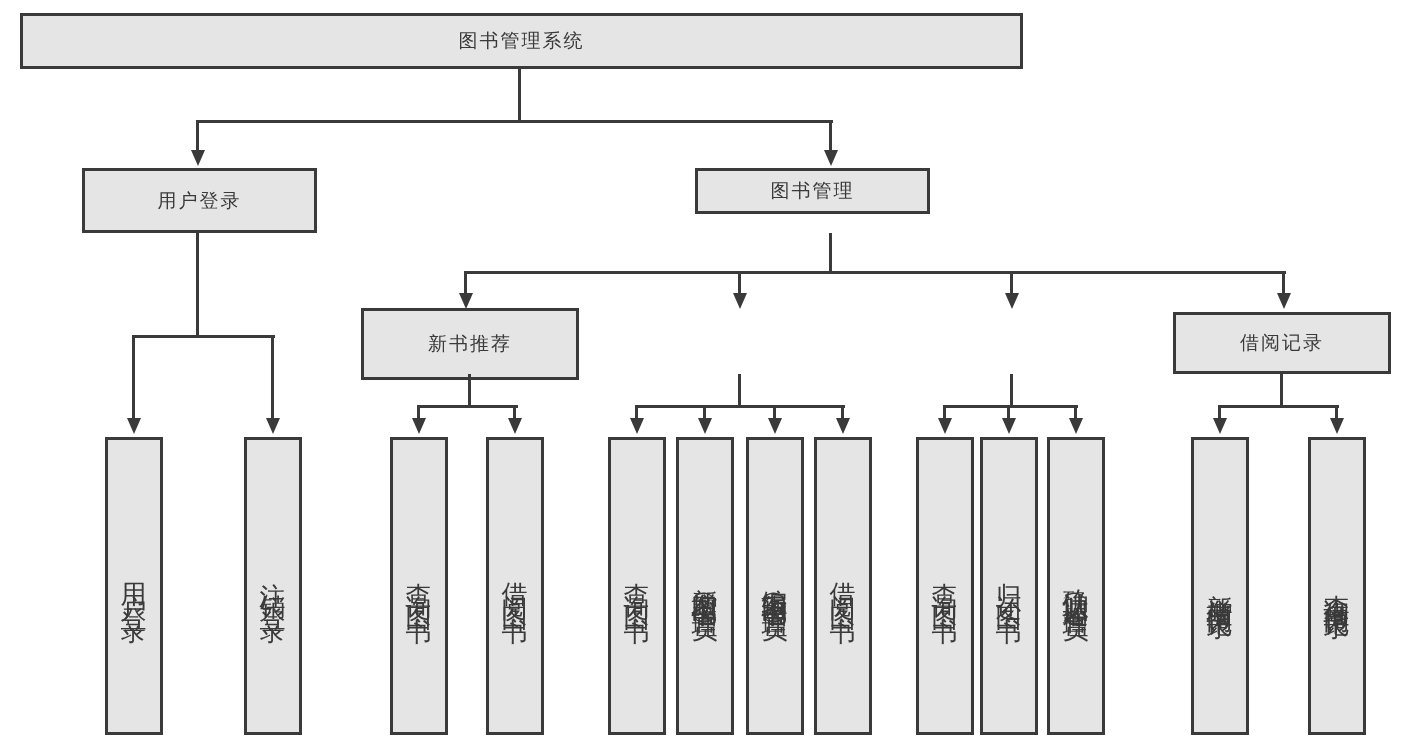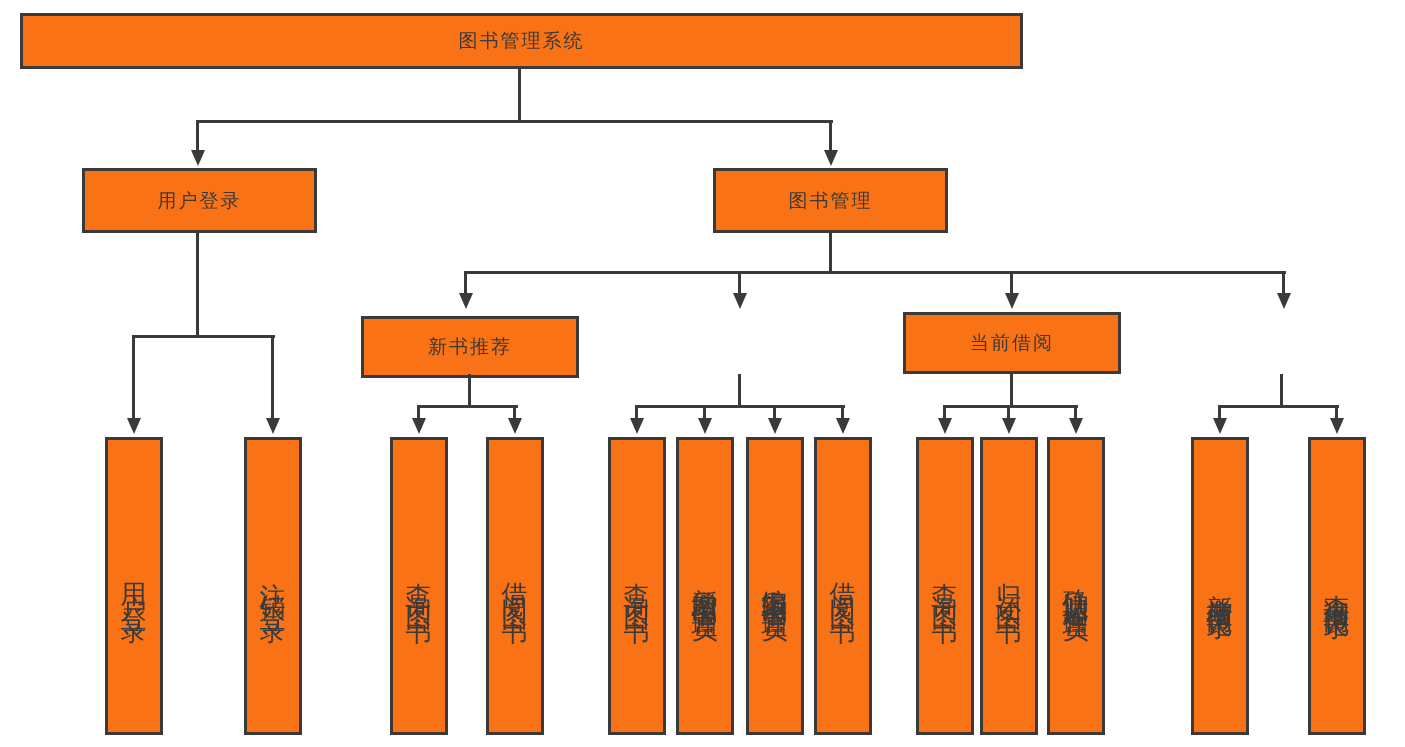--- a/index.html
+++ b/index.html
@@ -1,21 +1,21 @@
 <!DOCTYPE html>
 <html><head>
 <meta charset="utf-8">
 <style>
   html,body{margin:0;padding:0;background:#fff;}
   .canvas{
     position:relative;width:1405px;height:747px;background:#fff;overflow:hidden;
     font-family:"DejaVu Sans","Liberation Sans",sans-serif;color:#3a3a3a;
   }
   .box{
-    position:absolute;box-sizing:border-box;border:3px solid #3a3a3a;background:#f97316;
+    position:absolute;box-sizing:border-box;border:3px solid #3a3a3a;background:#e5e5e5;
     display:flex;align-items:center;justify-content:center;
   }
   .hlabel{font-size:19px;letter-spacing:2px;color:#3a3a3a;white-space:nowrap;}
   .vlabel{
     writing-mode:vertical-rl;text-orientation:mixed;
     font-size:26px;color:#3a3a3a;line-height:1;white-space:nowrap;
   }
   .ls-wide{letter-spacing:12px;}
   .ls-tight{letter-spacing:4px;}
   .vl{position:absolute;display:block;width:3px;background:#3a3a3a;}
@@ -42,21 +42,21 @@
   <i class="vl" style="left:518px;top:69px;height:51px"></i>
   <i class="hl" style="left:197px;top:120px;width:636px"></i>
   <i class="vl" style="left:196px;top:120px;height:31px"></i>
   <i class="ah" style="left:191px;top:150px"></i>
   <i class="vl" style="left:829px;top:120px;height:31px"></i>
   <i class="ah" style="left:824px;top:150px"></i>
 
   <div class="box" style="left:82px;top:168px;width:235px;height:65px">
     <span class="hlabel">用户登录</span>
   </div>
-  <div class="box" style="left:713px;top:168px;width:235px;height:65px">
+  <div class="box" style="left:695px;top:168px;width:235px;height:46px">
     <span class="hlabel">图书管理</span>
   </div>
 
   <i class="vl" style="left:196px;top:233px;height:102px"></i>
   <i class="hl" style="left:132px;top:335px;width:143px"></i>
   <i class="vl" style="left:132px;top:335px;height:84px"></i>
   <i class="ah" style="left:127px;top:418px"></i>
   <i class="vl" style="left:271px;top:335px;height:84px"></i>
   <i class="ah" style="left:266px;top:418px"></i>
 
@@ -64,25 +64,25 @@
   <i class="hl" style="left:465px;top:271px;width:821px"></i>
   <i class="vl" style="left:464px;top:271px;height:23px"></i>
   <i class="ah" style="left:459px;top:293px"></i>
   <i class="vl" style="left:738px;top:271px;height:23px"></i>
   <i class="ah" style="left:733px;top:293px"></i>
   <i class="vl" style="left:1010px;top:271px;height:23px"></i>
   <i class="ah" style="left:1005px;top:293px"></i>
   <i class="vl" style="left:1282px;top:271px;height:23px"></i>
   <i class="ah" style="left:1277px;top:293px"></i>
 
-  <div class="box" style="left:361px;top:316px;width:218px;height:62px">
+  <div class="box" style="left:361px;top:308px;width:218px;height:72px">
     <span class="hlabel">新书推荐</span>
   </div>
-  <div class="box" style="left:903px;top:312px;width:218px;height:62px">
-    <span class="hlabel">当前借阅</span>
+  <div class="box" style="left:1173px;top:312px;width:218px;height:62px">
+    <span class="hlabel">借阅记录</span>
   </div>
 
   <i class="vl" style="left:468px;top:374px;height:31px"></i>
   <i class="vl" style="left:738px;top:374px;height:31px"></i>
   <i class="vl" style="left:1010px;top:374px;height:31px"></i>
   <i class="vl" style="left:1280px;top:374px;height:31px"></i>
 
   <i class="hl" style="left:417px;top:405px;width:101px"></i>
   <i class="vl" style="left:417px;top:405px;height:14px"></i>
   <i class="ah" style="left:412px;top:418px"></i>

